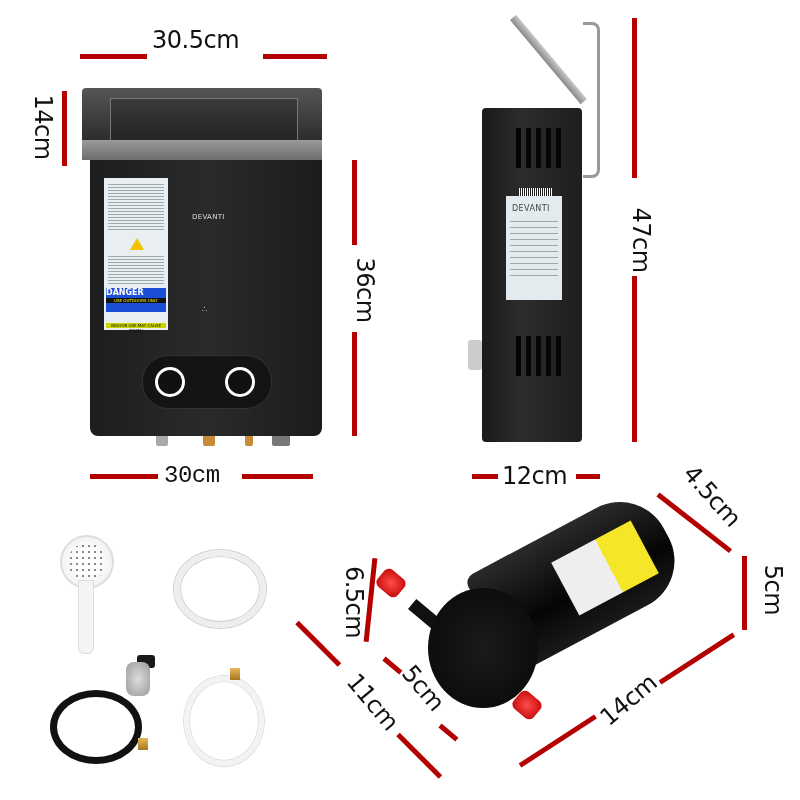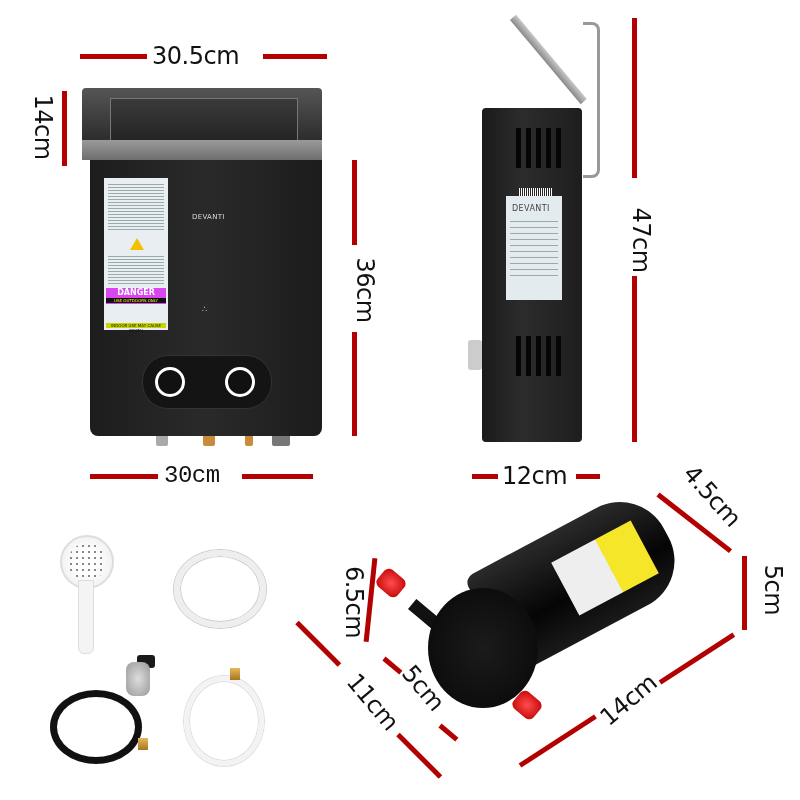--- a/index.html
+++ b/index.html
@@ -9,21 +9,21 @@
   .rot90{transform-origin:center center;transform:rotate(90deg);}
   
   .front-hood{position:absolute;left:82px;top:88px;width:240px;height:72px;background:linear-gradient(#555,#2e2e2e 70%);border-radius:4px 4px 0 0;}
   .front-hood-inner{position:absolute;left:28px;top:10px;width:186px;height:42px;background:linear-gradient(#3a3a3a,#242424);border:1px solid #777;}
   .front-strip{position:absolute;left:82px;top:140px;width:240px;height:20px;background:linear-gradient(#9a9a9a,#6e6e6e);}
   .front-body{position:absolute;left:90px;top:160px;width:232px;height:276px;background:linear-gradient(90deg,#1d1d1d,#2a2a2a 50%,#1c1c1c);border-radius:0 0 8px 8px;}
   .sticker{position:absolute;left:104px;top:178px;width:64px;height:152px;background:#e9eef2;}
   .sticker-lines{position:absolute;left:4px;top:4px;right:4px;height:50px;background:repeating-linear-gradient(#e9eef2 0 2px,#9aa 2px 3px);}
   .sticker-warn{position:absolute;left:26px;top:60px;width:0;height:0;border-left:7px solid transparent;border-right:7px solid transparent;border-bottom:12px solid #f2c200;}
   .sticker-lines2{position:absolute;left:4px;top:76px;right:4px;height:30px;background:repeating-linear-gradient(#e9eef2 0 2px,#9aa 2px 3px);}
-  .danger{position:absolute;left:2px;top:110px;right:2px;height:16px;background:#d946ef;color:#fff;font-size:8px;font-weight:bold;text-align:center;line-height:10px;}
+  .danger{position:absolute;left:2px;top:110px;right:2px;height:24px;background:#1d4ed8;color:#fff;font-size:8px;font-weight:bold;text-align:left;line-height:10px;}
   .danger-sub{position:absolute;left:2px;top:120px;right:2px;height:5px;background:#111;color:#ff0;font-size:4px;text-align:center;line-height:5px;}
   .danger-foot{position:absolute;left:2px;bottom:2px;right:2px;height:5px;background:#c9d400;color:#111;font-size:4px;text-align:center;line-height:5px;}
   .brand-front{position:absolute;left:192px;top:213px;color:#ddd;font-size:7px;letter-spacing:0.3px;}
   .logo-dots{position:absolute;left:202px;top:304px;color:#bbb;font-size:9px;}
   .knob-panel{position:absolute;left:142px;top:355px;width:128px;height:52px;background:#141414;border-radius:26px;border:1px solid #333;}
   .knob{position:absolute;width:24px;height:24px;border:3px solid #fff;border-radius:50%;background:#111;}
   .valve{position:absolute;top:436px;height:10px;border-radius:0 0 2px 2px;}
   
   .side-body{position:absolute;left:482px;top:108px;width:100px;height:334px;background:linear-gradient(90deg,#1a1a1a,#2c2c2c 40%,#1e1e1e);border-radius:4px;}
   .bracket{position:absolute;left:510px;top:20px;width:8px;height:110px;background:linear-gradient(90deg,#888,#c8c8c8);transform:rotate(-40deg);transform-origin:top left;}
@@ -50,21 +50,21 @@
   .reg-top{position:absolute;left:137px;top:655px;width:18px;height:13px;background:#1a1a1a;border-radius:3px;}
   .brass{position:absolute;width:10px;height:12px;background:linear-gradient(#e6b85a,#a87520);}
   .hose-clear{position:absolute;left:184px;top:676px;width:70px;height:80px;border:5px solid #f3f3f3;border-radius:50%;box-shadow:0 0 0 1px #ddd inset,0 0 0 1px #ddd;}
 </style>
 </head>
 <body>
 
 <div>
 
   <div class="dim-line" style="left:80px;top:54px;width:67px;height:5px;"></div>
-  <div class="dim-label" style="left:152px;top:44px;">30.5cm</div>
+  <div class="dim-label" style="left:152px;top:28px;">30.5cm</div>
   <div class="dim-line" style="left:263px;top:54px;width:64px;height:5px;"></div>
 
   <div class="dim-line" style="left:62px;top:91px;width:5px;height:75px;"></div>
   <div class="dim-label rot90" style="left:10px;top:115px;">14cm</div>
 
   <div class="front-hood">
       <div class="front-hood-inner"></div>
     </div>
   <div class="front-strip"></div>
 

